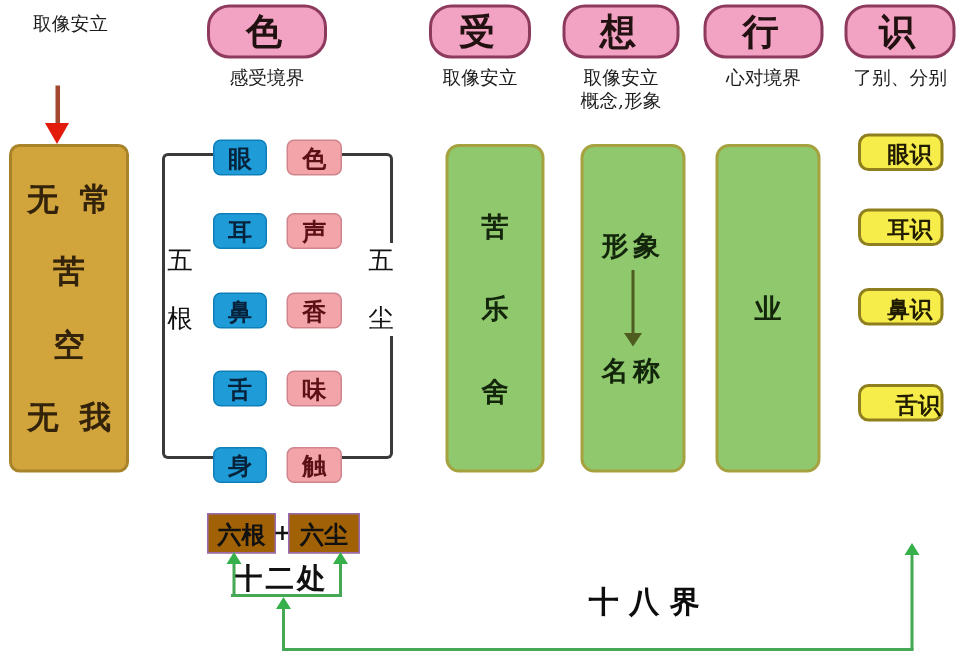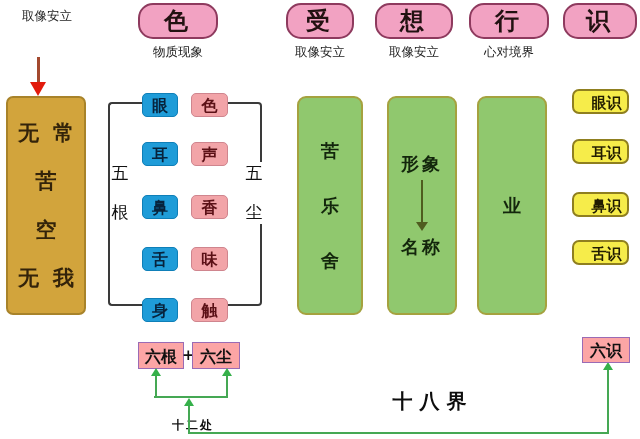--- a/index.html
+++ b/index.html
@@ -34,64 +34,66 @@
             display:flex;flex-direction:column;justify-content:center;align-items:center;
             font-size:18px;color:#13260c;font-weight:bold;box-sizing:border-box;}
   .vchars{display:flex;flex-direction:column;gap:31px;align-items:center;}
   .oarrow-shaft{width:2px;height:42px;background:#4f5c1f;margin:4px 0 0 0;}
   .oarrow-head{width:0;height:0;border-left:6px solid transparent;border-right:6px solid transparent;
                border-top:9px solid #4f5c1f;margin-bottom:4px;}
   
   .ybox{left:572px;width:57px;height:25px;line-height:25px;text-align:center;border-radius:7px;
         background:#f6ec4a;border:2px solid #8f7f1f;font-size:15px;color:#211c00;font-weight:bold;box-sizing:border-box;padding-left:12px;}
   
-  .pbox{height:27px;line-height:27px;text-align:center;background:#fca5a5;border:1.5px solid #9a6bb5;
+  .pbox{height:27px;line-height:27px;text-align:center;background:#a16207;border:1.5px solid #9a6bb5;
         font-size:16px;color:#111;font-weight:bold;box-sizing:border-box;}
   .plus{font-size:15px;font-weight:bold;color:#111;}
   
   .gl{background:#45a854;}
   .glh{height:2px;}
   .glv{width:2px;}
   .ah-up{width:0;height:0;border-left:5px solid transparent;border-right:5px solid transparent;
          border-bottom:8px solid #35b04a;}
   
   .redshaft{left:37px;top:57px;width:2.5px;height:26px;background:#a3492f;}
   .redhead{left:30px;top:82px;width:0;height:0;border-left:8px solid transparent;
            border-right:8px solid transparent;border-top:14px solid #e21b0c;}
-  .label-12{left:156px;top:373px;width:74px;text-align:center;font-size:12px;letter-spacing:2px;
-            color:#111;font-weight:bold;margin-top:44px;}
+  .label-12{left:156px;top:373px;width:74px;font-size:19px;letter-spacing:2px;
+            color:#111;font-weight:bold;}
   .label-18{left:368px;top:388px;width:130px;text-align:center;font-size:20px;letter-spacing:7px;
             color:#0d0d0d;font-weight:bold;}
 </style>
 </head>
 <body>
 
 <div class="canvas">
 
   <div class="hcol" style="left:2px;width:90px;">
     <div class="hsub">取像安立</div>
   </div>
   <div class="hcol" style="left:134px;width:88px;">
     <div class="hbox" style="width:76px;">色</div>
-    <div class="hsub">物质现象</div>
+    <div class="hsub">感受境界</div>
   </div>
   <div class="hcol" style="left:283px;width:74px;">
     <div class="hbox" style="width:64px;">受</div>
     <div class="hsub">取像安立</div>
   </div>
   <div class="hcol" style="left:371px;width:86px;">
     <div class="hbox" style="width:74px;">想</div>
     <div class="hsub">取像安立</div>
+    <div class="hsub" style="margin-top:0;">概念,形象</div>
   </div>
   <div class="hcol" style="left:466px;width:86px;">
     <div class="hbox" style="width:76px;">行</div>
     <div class="hsub">心对境界</div>
   </div>
   <div class="hcol" style="left:560px;width:80px;">
     <div class="hbox" style="width:70px;">识</div>
+    <div class="hsub">了别、分别</div>
   </div>
 
   <div class="abs redshaft"></div>
   <div class="abs redhead"></div>
 
   <div class="abs goldbox">
     <div class="goldline">
       <span>无</span>
       <span>常</span>
     </div>
@@ -146,38 +148,37 @@
     <div style="letter-spacing:3px;">名称</div>
   </div>
 
   <div class="abs greenbox" style="left:477px;width:70px;">
     <div>业</div>
   </div>
 
   <div class="abs ybox" style="top:89px;">眼识</div>
   <div class="abs ybox" style="top:139px;">耳识</div>
   <div class="abs ybox" style="top:192px;">鼻识</div>
-  <div class="abs ybox" style="top:240px;">舌识</div>
+  <div class="abs ybox" style="top:256px;text-align:right;">舌识</div>
 
   <div class="abs pbox" style="left:138px;top:342px;width:46px;">六根</div>
   <div class="abs plus" style="left:182px;top:346px;">+</div>
   <div class="abs pbox" style="left:192px;top:342px;width:48px;">六尘</div>
 
   <div class="abs label-12">十二处</div>
 
   <div class="abs gl glh" style="left:154px;top:396px;width:74px;"></div>
   <div class="abs gl glv" style="left:155px;top:374px;height:22px;"></div>
   <div class="abs ah-up" style="left:151px;top:368px;"></div>
   <div class="abs gl glv" style="left:226px;top:374px;height:22px;"></div>
   <div class="abs ah-up" style="left:222px;top:368px;"></div>
 
   <div class="abs gl glv" style="left:188px;top:404px;height:30px;"></div>
   <div class="abs ah-up" style="left:184px;top:398px;"></div>
 
   <div class="abs gl glh" style="left:188px;top:432px;width:421px;"></div>
   <div class="abs gl glv" style="left:607px;top:368px;height:65px;"></div>
   <div class="abs ah-up" style="left:603px;top:362px;"></div>
 
-  <div class="abs pbox" style="left:582px;top:337px;width:48px;height:26px;line-height:26px;">六识</div>
 
   <div class="abs label-18">十八界</div>
 
 </div>
 
 </body></html>

